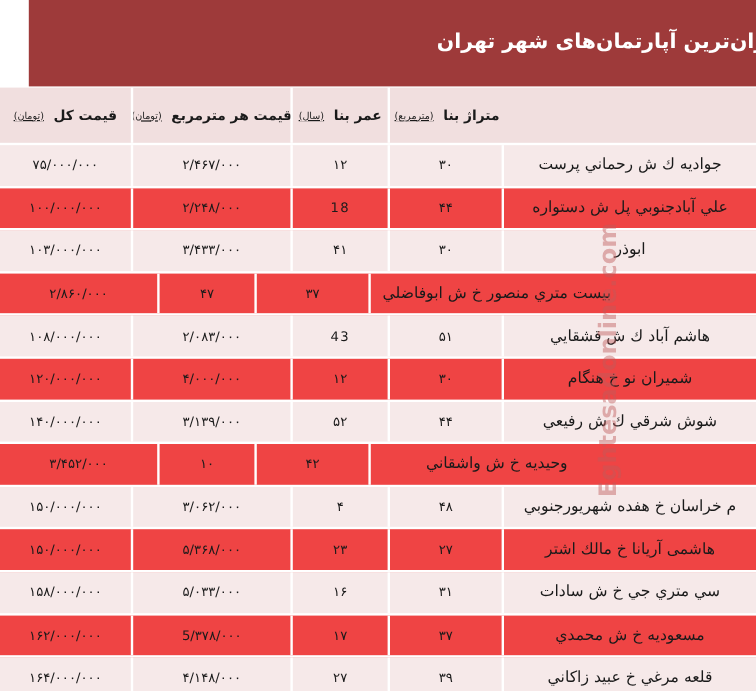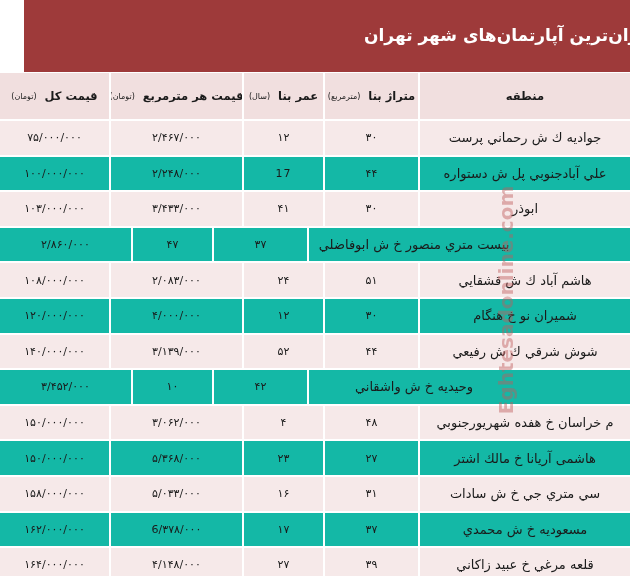--- a/index.html
+++ b/index.html
@@ -21,35 +21,35 @@
   .table {
     position: absolute; left: 0; top: 73px; width: 630px;
     direction: ltr;
   }
   .row {
     display: flex; height: 35.6px; border-bottom: 2px solid #ffffff;
     box-sizing: border-box;
   }
   .row.header { height: 48px; background: #f1dfdf; }
   .row.odd { background: #f6e9e9; }
-  .row.even { background: #14b8a6; }
+  .row.even { background: #ef4444; }
   .cell {
     display: flex; align-items: center; justify-content: center;
     border-right: 2px solid #ffffff; box-sizing: border-box;
     color: #1a1a1a; font-size: 12px; white-space: nowrap; overflow: hidden;
   }
   .cell:last-child { border-right: none; }
   .c-total { width: 111px; }
   .c-sqm   { width: 133px; }
   .c-age   { width: 81px; }
   .c-area  { width: 95px; }
   .c-region{ width: 210px; direction: rtl; font-size: 13px; }
   .header .cell { font-weight: bold; font-size: 11.5px; direction: rtl; }
   .num { direction: rtl; font-size: 11px; letter-spacing: 1px; }
-  .unit { font-size: 8px; font-weight: normal; margin-right: 8px; }
+  .unit { font-size: 8px; font-weight: normal; margin-right: 8px; text-decoration: underline; }
   .watermark {
     position: absolute; left: 476px; top: 160px; width: 60px; height: 280px;
     pointer-events: none;
     display: flex; align-items: center; justify-content: center;
   }
   .watermark span {
     transform: rotate(-90deg); white-space: nowrap;
     color: rgba(190, 90, 90, 0.45); font-size: 20px; font-weight: bold;
   }
 </style>
@@ -71,56 +71,53 @@
         <span class="unit">(تومان)</span>
     </div>
     <div class="cell c-age">
       <span>عمر بنا</span>
         <span class="unit">(سال)</span>
     </div>
     <div class="cell c-area">
       <span>متراژ بنا</span>
         <span class="unit">(مترمربع)</span>
     </div>
-    <div class="cell c-region">
-      <span>منطقه</span>
-    </div>
   </div>
 
   <div class="row odd">
     <div class="cell c-total num">۷۵/۰۰۰/۰۰۰</div>
     <div class="cell c-sqm num">۲/۴۶۷/۰۰۰</div>
     <div class="cell c-age num">۱۲</div>
     <div class="cell c-area num">۳۰</div>
     <div class="cell c-region">جوادیه ك ش رحماني پرست</div>
   </div>
   <div class="row even">
     <div class="cell c-total num">۱۰۰/۰۰۰/۰۰۰</div>
     <div class="cell c-sqm num">۲/۲۴۸/۰۰۰</div>
-    <div class="cell c-age num">17</div>
+    <div class="cell c-age num">18</div>
     <div class="cell c-area num">۴۴</div>
     <div class="cell c-region">علي آبادجنوبي پل ش  دستواره</div>
   </div>
   <div class="row odd">
     <div class="cell c-total num">۱۰۳/۰۰۰/۰۰۰</div>
     <div class="cell c-sqm num">۳/۴۳۳/۰۰۰</div>
     <div class="cell c-age num">۴۱</div>
     <div class="cell c-area num">۳۰</div>
     <div class="cell c-region">ابوذر</div>
   </div>
   <div class="row even">
     <div class="cell c-sqm num">۲/۸۶۰/۰۰۰</div>
     <div class="cell c-age num">۴۷</div>
     <div class="cell c-area num">۳۷</div>
     <div class="cell c-region">بیست متري منصور خ ش ابوفاضلي</div>
   </div>
   <div class="row odd">
     <div class="cell c-total num">۱۰۸/۰۰۰/۰۰۰</div>
     <div class="cell c-sqm num">۲/۰۸۳/۰۰۰</div>
-    <div class="cell c-age num">۲۴</div>
+    <div class="cell c-age num">43</div>
     <div class="cell c-area num">۵۱</div>
     <div class="cell c-region">هاشم آباد ك ش قشقایي</div>
   </div>
   <div class="row even">
     <div class="cell c-total num">۱۲۰/۰۰۰/۰۰۰</div>
     <div class="cell c-sqm num">۴/۰۰۰/۰۰۰</div>
     <div class="cell c-age num">۱۲</div>
     <div class="cell c-area num">۳۰</div>
     <div class="cell c-region">شمیران نو خ هنگام</div>
   </div>
@@ -153,21 +150,21 @@
   </div>
   <div class="row odd">
     <div class="cell c-total num">۱۵۸/۰۰۰/۰۰۰</div>
     <div class="cell c-sqm num">۵/۰۳۳/۰۰۰</div>
     <div class="cell c-age num">۱۶</div>
     <div class="cell c-area num">۳۱</div>
     <div class="cell c-region">سي متري جي خ ش سادات</div>
   </div>
   <div class="row even">
     <div class="cell c-total num">۱۶۲/۰۰۰/۰۰۰</div>
-    <div class="cell c-sqm num">6/۳۷۸/۰۰۰</div>
+    <div class="cell c-sqm num">5/۳۷۸/۰۰۰</div>
     <div class="cell c-age num">۱۷</div>
     <div class="cell c-area num">۳۷</div>
     <div class="cell c-region">مسعودیه خ ش محمدي</div>
   </div>
   <div class="row odd">
     <div class="cell c-total num">۱۶۴/۰۰۰/۰۰۰</div>
     <div class="cell c-sqm num">۴/۱۴۸/۰۰۰</div>
     <div class="cell c-age num">۲۷</div>
     <div class="cell c-area num">۳۹</div>
     <div class="cell c-region">قلعه مرغي خ عبید زاكاني</div>

